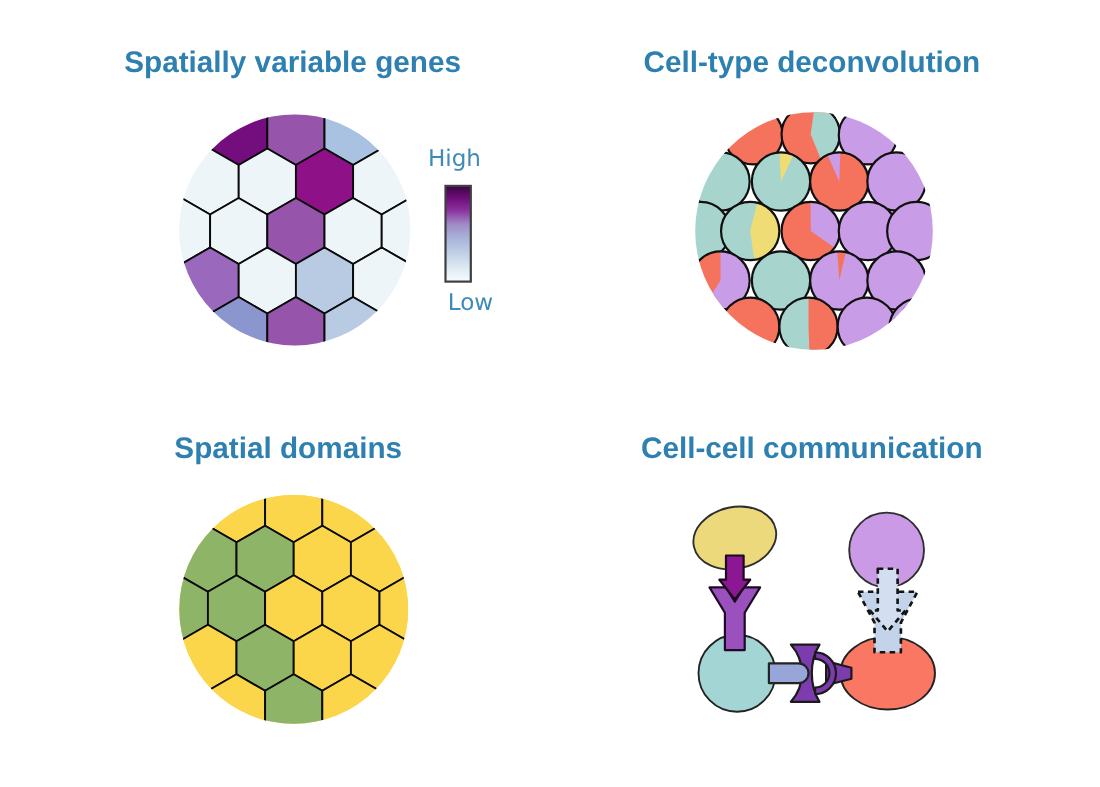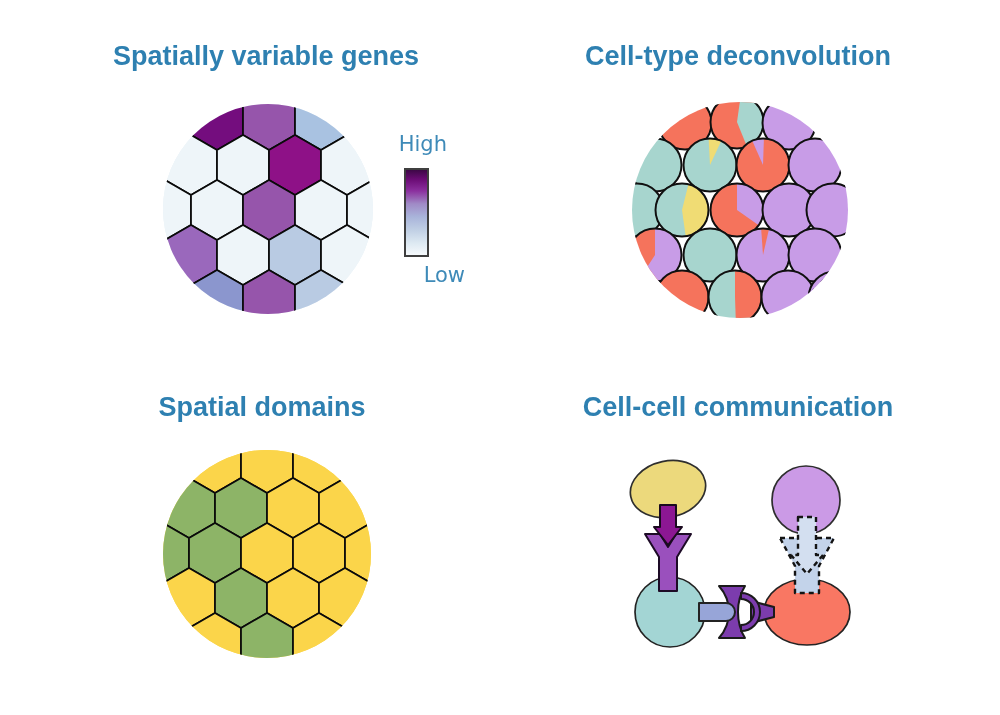--- a/index.html
+++ b/index.html
@@ -1,21 +1,21 @@
 <!DOCTYPE html>
 <html><head>
 <meta charset="utf-8">
 <style>
   html,body{margin:0;padding:0;background:#ffffff;}
   #stage{position:relative;width:1000px;height:715px;background:#ffffff;overflow:hidden;
          font-family:"Liberation Sans",sans-serif;}
   #figure{position:absolute;left:0;top:0;}
   .title{position:absolute;text-align:center;font-weight:700;font-size:27px;line-height:29px;
          color:#2e80b1;letter-spacing:0px;font-family:"Liberation Sans",sans-serif;}
-  .cbar-label{position:absolute;text-align:right;font-size:21px;font-weight:400;color:#3e8ab8;
+  .cbar-label{position:absolute;text-align:left;font-size:21px;font-weight:400;color:#3e8ab8;
          font-family:"DejaVu Sans","Liberation Sans",sans-serif;}
 </style>
 </head>
 <body>
 
 <div id="stage">
 
   <div class="title" style="left:66px;top:42px;width:400px;">Spatially variable genes</div>
   <div class="title" style="left:538px;top:42px;width:400px;">Cell-type deconvolution</div>
   <div class="title" style="left:62px;top:393px;width:400px;">Spatial domains</div>

